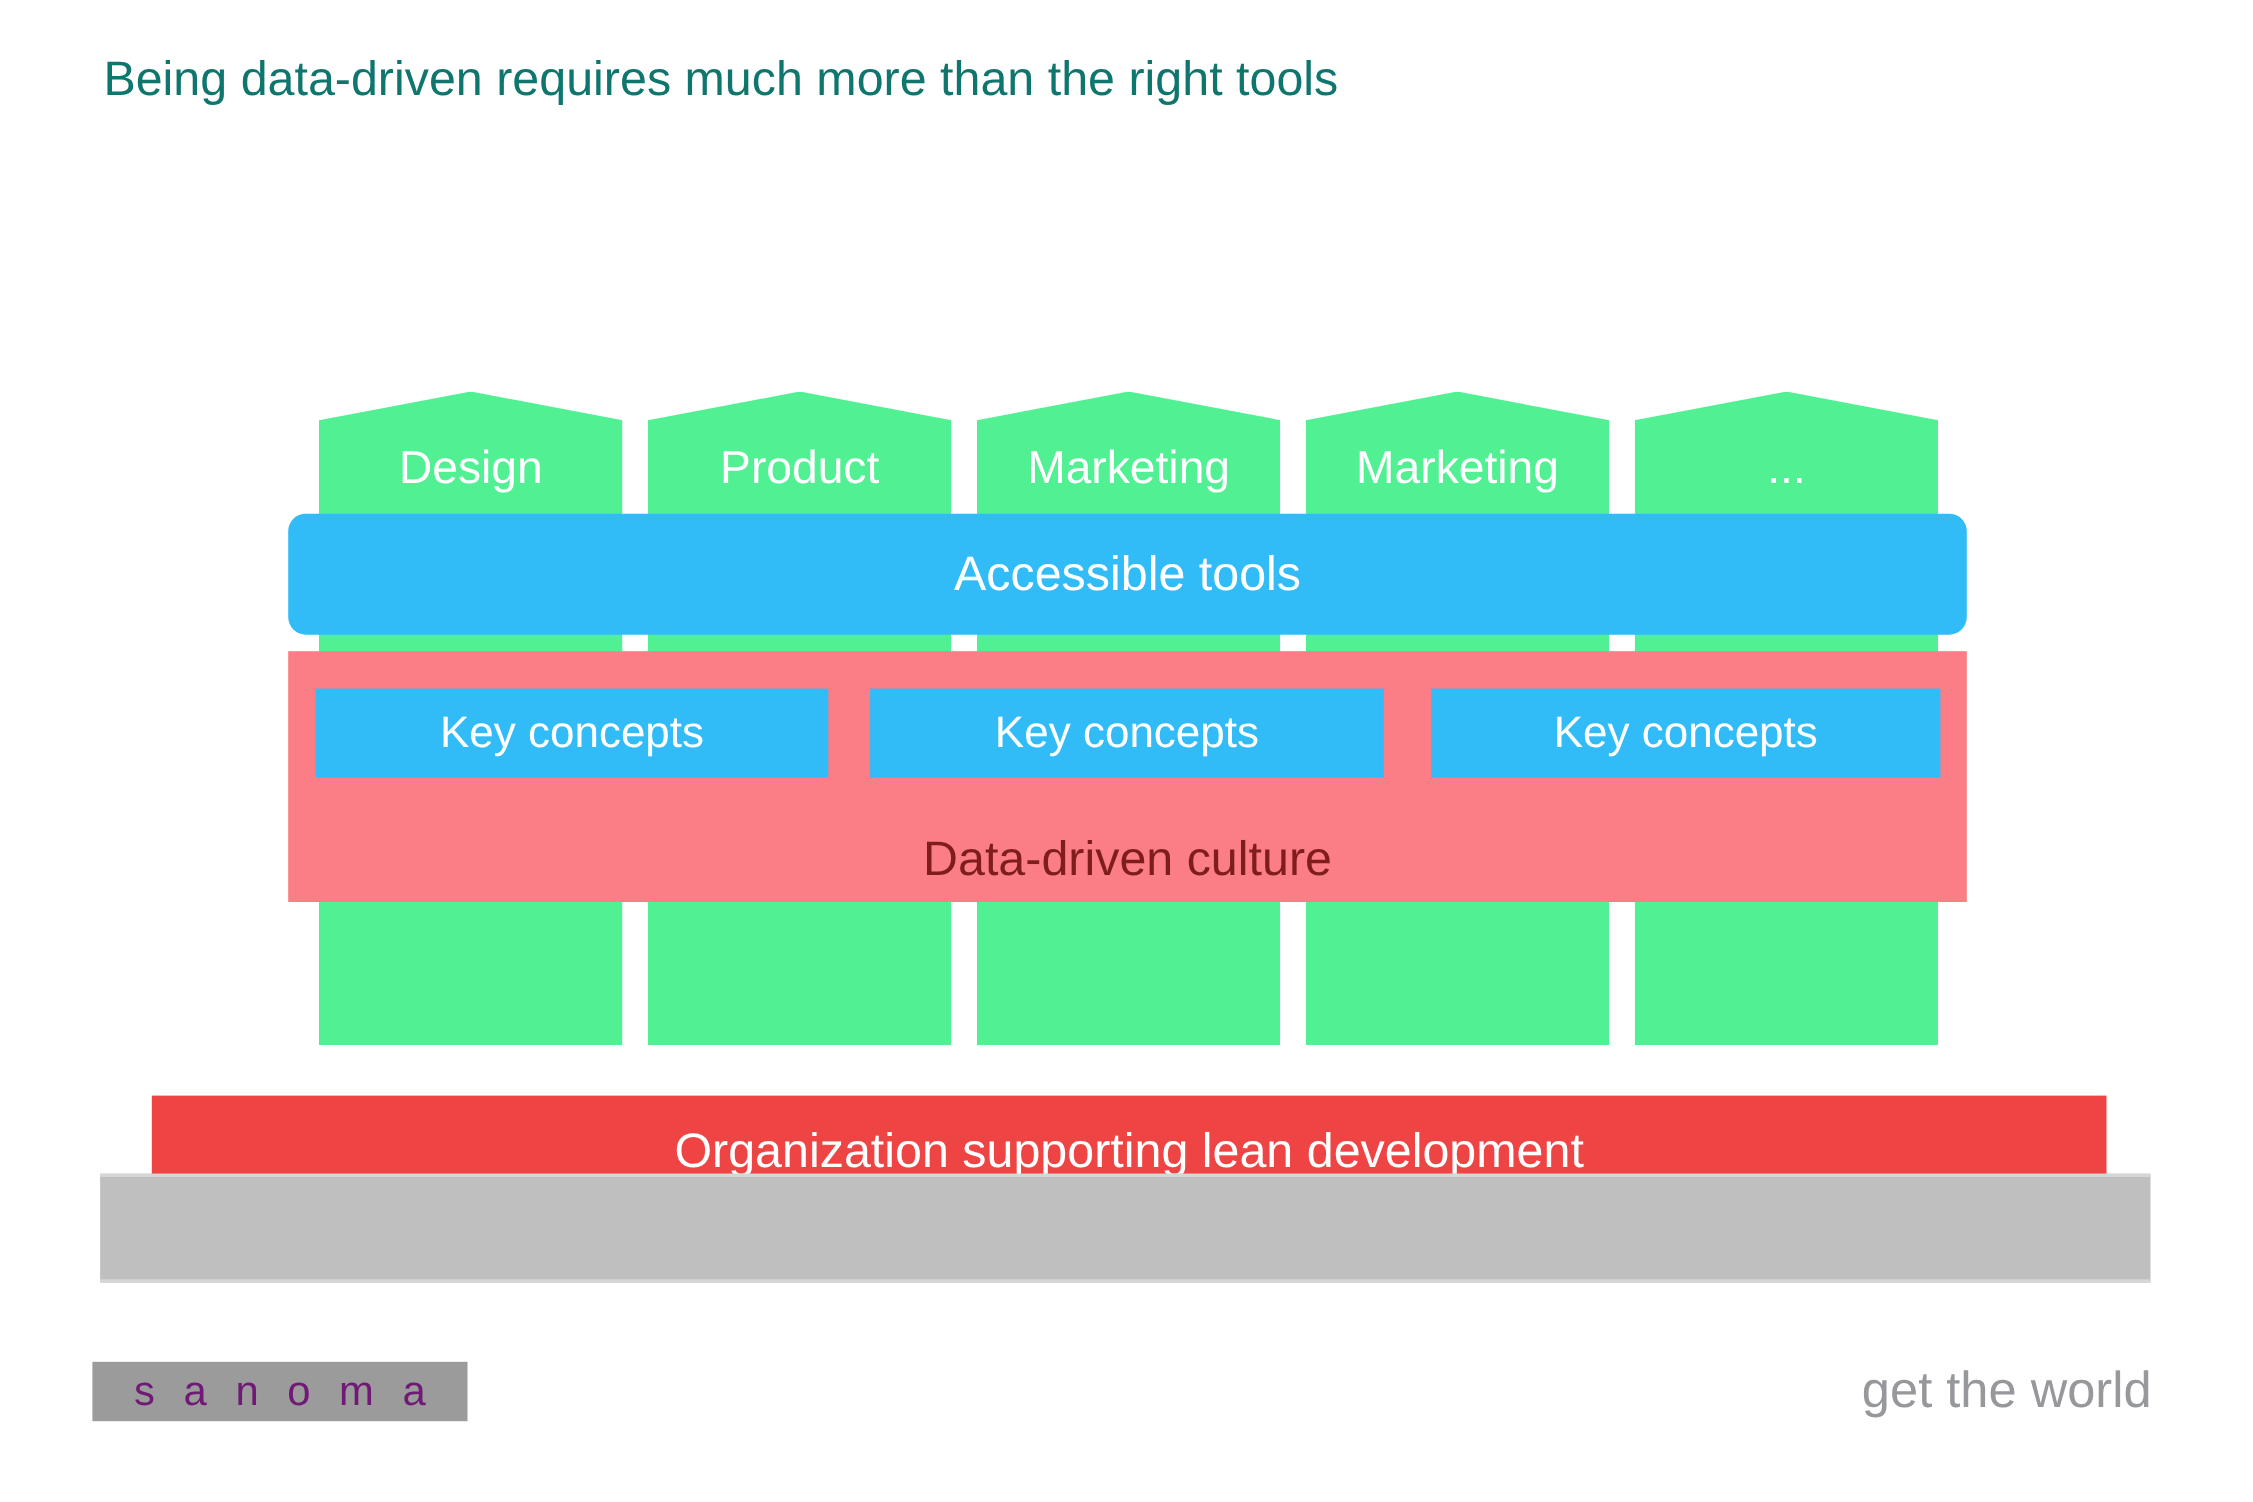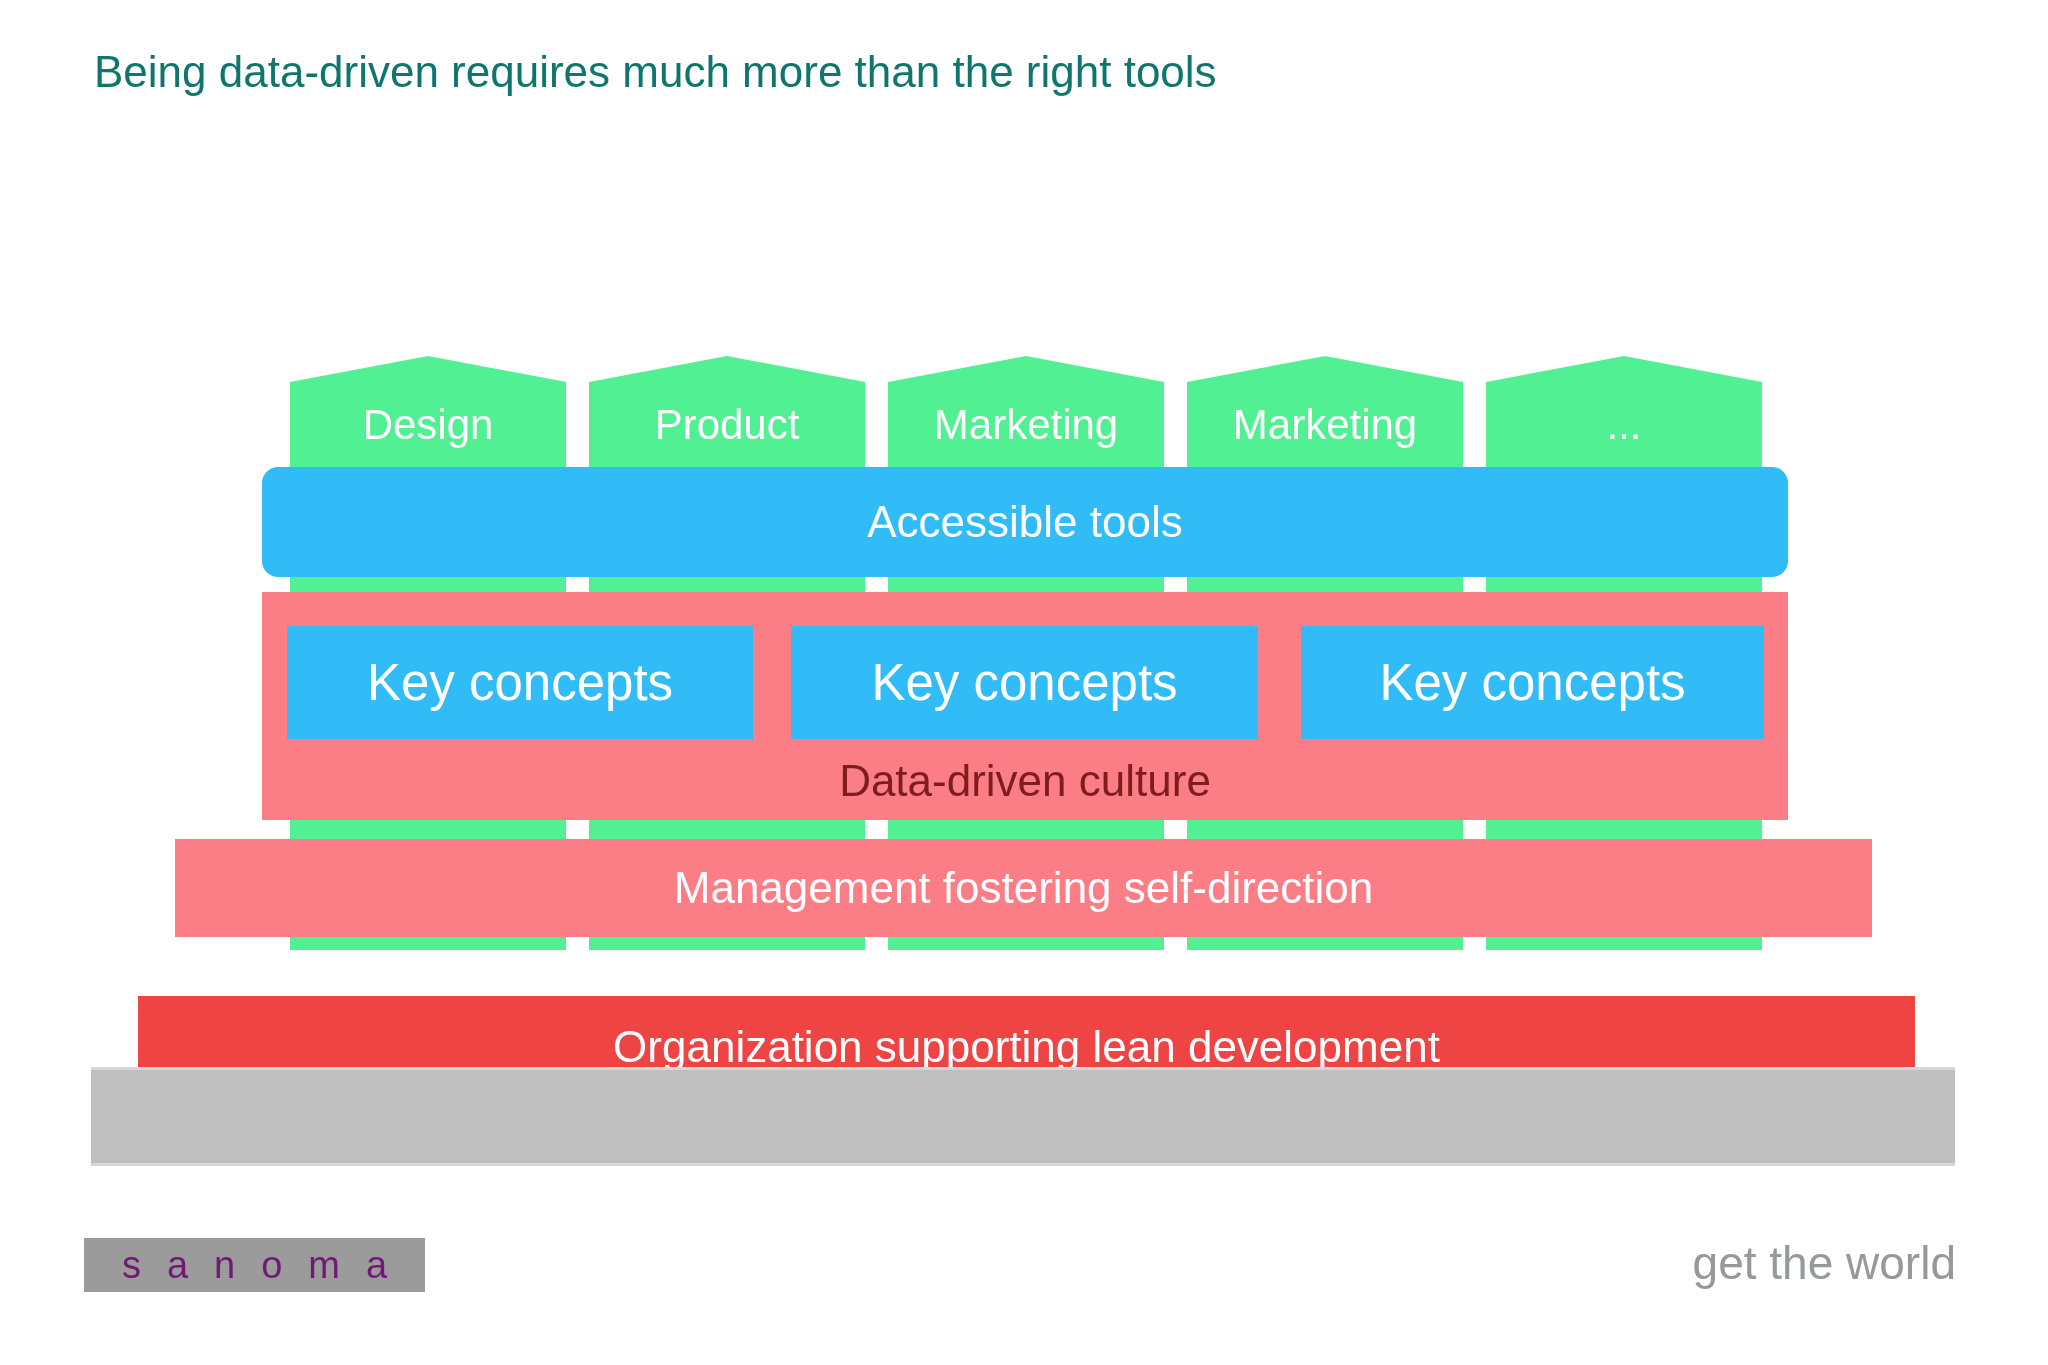--- a/index.html
+++ b/index.html
@@ -23,22 +23,22 @@
   }
   
   .bar{
     position:absolute;z-index:2;display:flex;align-items:center;justify-content:center;
     color:#ffffff;font-size:44px;
   }
   .bar-yellow{left:262px;top:227px;width:1526px;height:112px;background:#FBC108;}
   .bar-blue{left:262px;top:467px;width:1526px;height:110px;background:#31BCF8;border-radius:16px;}
   .culture{left:262px;top:592px;width:1526px;height:228px;background:#FB7D85;z-index:2;position:absolute;}
   .key-box{
-    position:absolute;top:34px;height:113px;background:#31BCF8;
-    display:flex;align-items:center;justify-content:center;color:#ffffff;font-size:51px;
+    position:absolute;top:34px;height:81px;background:#31BCF8;
+    display:flex;align-items:center;justify-content:center;color:#ffffff;font-size:40px;
   }
   .key-1{left:25px;width:466px;}
   .key-2{left:529px;width:467px;}
   .key-3{left:1039px;width:463px;}
   .culture-label{
     position:absolute;left:0;right:0;top:150px;height:78px;
     display:flex;align-items:center;justify-content:center;color:#7f1d1d;font-size:44px;
   }
   .bar-management{left:175px;top:839px;width:1697px;height:98px;background:#FB7D85;}
   .bar-organization{left:138px;top:996px;width:1777px;height:102px;background:#ef4444;}
@@ -93,23 +93,20 @@
     </div>
     <div class="key-box key-2">
       <span>Key concepts</span>
     </div>
     <div class="key-box key-3">
       <span>Key concepts</span>
     </div>
     <div class="culture-label">Data-driven culture</div>
   </div>
 
-  <div class="bar bar-management">
-    <span>Management fostering self-direction</span>
-  </div>
 
   <div class="bar bar-organization">
     <span>Organization supporting lean development</span>
   </div>
 
   <div class="bar bar-base"></div>
 
   <div class="logo-box">
     <span>sanoma</span>
   </div>

